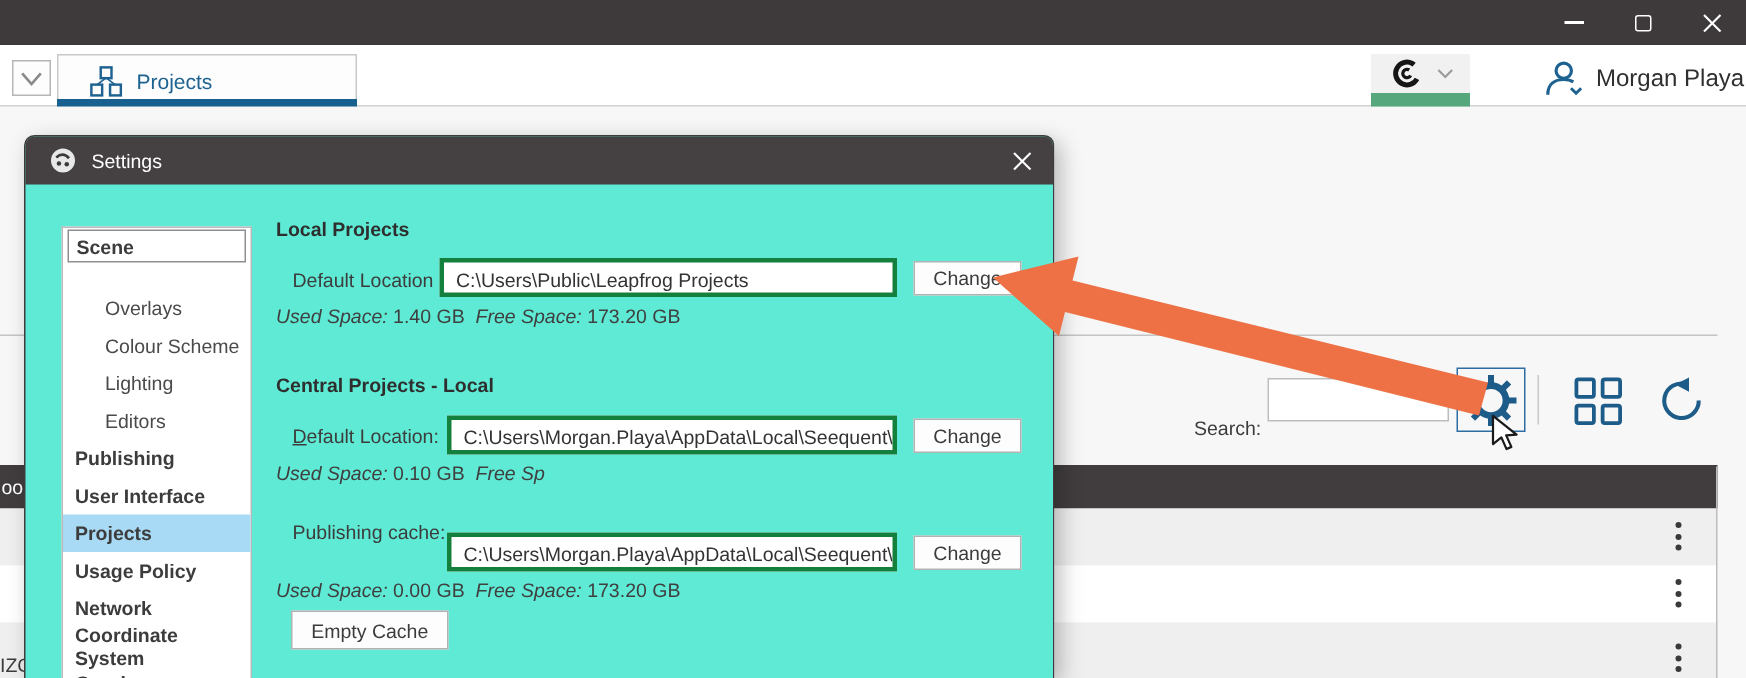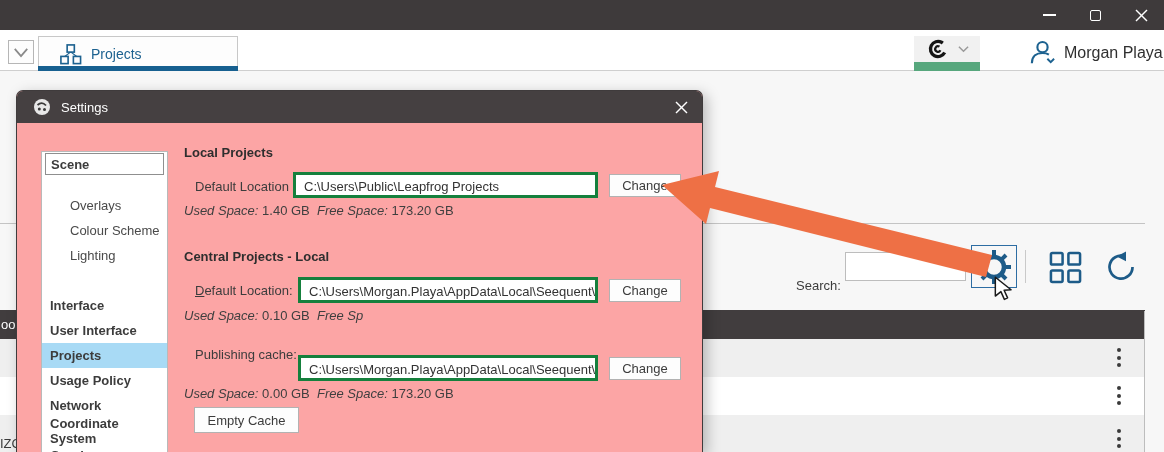--- a/index.html
+++ b/index.html
@@ -30,21 +30,21 @@
 
   .tbl-header { left:0; top:310px; width:1145px; height:29px; background:#413d3e; color:#ffffff; display:flex; align-items:center; }
   .tbl-row { left:0; width:1145px; }
   .row-a { background:#efefef; }
   .row-b { background:#ffffff; }
   .dots { position:absolute; left:1117px; display:flex; flex-direction:column; gap:3.5px; align-items:center; cursor:pointer; }
   .dots i { width:4px; height:4px; border-radius:50%; background:#3a3a3a; }
   .tbl-right-edge { left:1144px; top:311px; width:1px; height:141px; background:#bdbdbd; }
 
   
-  .dialog { left:16px; top:90px; width:687px; height:362px; background:#fca5a5; border:1px solid #3f3b3c; border-bottom:none; border-radius:7px 7px 0 0; box-shadow:4px 4px 14px rgba(0,0,0,.25); }
+  .dialog { left:16px; top:90px; width:687px; height:362px; background:#5eead4; border:1px solid #3f3b3c; border-bottom:none; border-radius:7px 7px 0 0; box-shadow:4px 4px 14px rgba(0,0,0,.25); }
   .dlg-titlebar { position:absolute; left:0; top:0; width:100%; height:32px; background:#454041; border-radius:6px 6px 0 0; display:flex; align-items:center; padding-left:16px; gap:10px; color:#ffffff; }
   .dlg-close { position:absolute; right:10px; top:6px; width:22px; height:20px; display:flex; align-items:center; justify-content:center; cursor:pointer; }
 
   .side-panel { position:absolute; left:24px; top:60px; width:127px; height:390px; background:#ffffff; border:1px solid #b9b9b9; border-bottom:none; }
   .scene-box { position:absolute; left:3px; top:1px; width:119px; height:22px; background:#ffffff; border:1px solid #8f8f8f; display:flex; align-items:center; padding-left:5px; font-weight:bold; }
   .side-item { position:absolute; left:0; width:125px; height:25px; display:flex; align-items:center; padding-left:8px; font-weight:bold; color:#3c3c3c; cursor:pointer;margin-top:18px; }
   .side-item.indent { padding-left:28px; font-weight:normal; color:#4a4a4a; }
   .side-item.selected { background:#a8daf5; }
 
   .sec-heading { position:absolute; font-weight:bold; color:#2e2e2e; }
@@ -208,22 +208,25 @@
       </div>
       <div class="side-item indent" style="top:23px;">
           <span>Overlays</span>
         </div>
       <div class="side-item indent" style="top:48px;">
           <span>Colour Scheme</span>
         </div>
       <div class="side-item indent" style="top:73px;">
           <span>Lighting</span>
         </div>
+      <div class="side-item indent" style="top:98px;">
+          <span>Editors</span>
+        </div>
       <div class="side-item" style="top:123px;">
-          <span>Interface</span>
+          <span>Publishing</span>
         </div>
       <div class="side-item" style="top:148px;">
           <span>User Interface</span>
         </div>
       <div class="side-item selected" style="top:173px;">
           <span>Projects</span>
         </div>
       <div class="side-item" style="top:198px;">
           <span>Usage Policy</span>
         </div>

